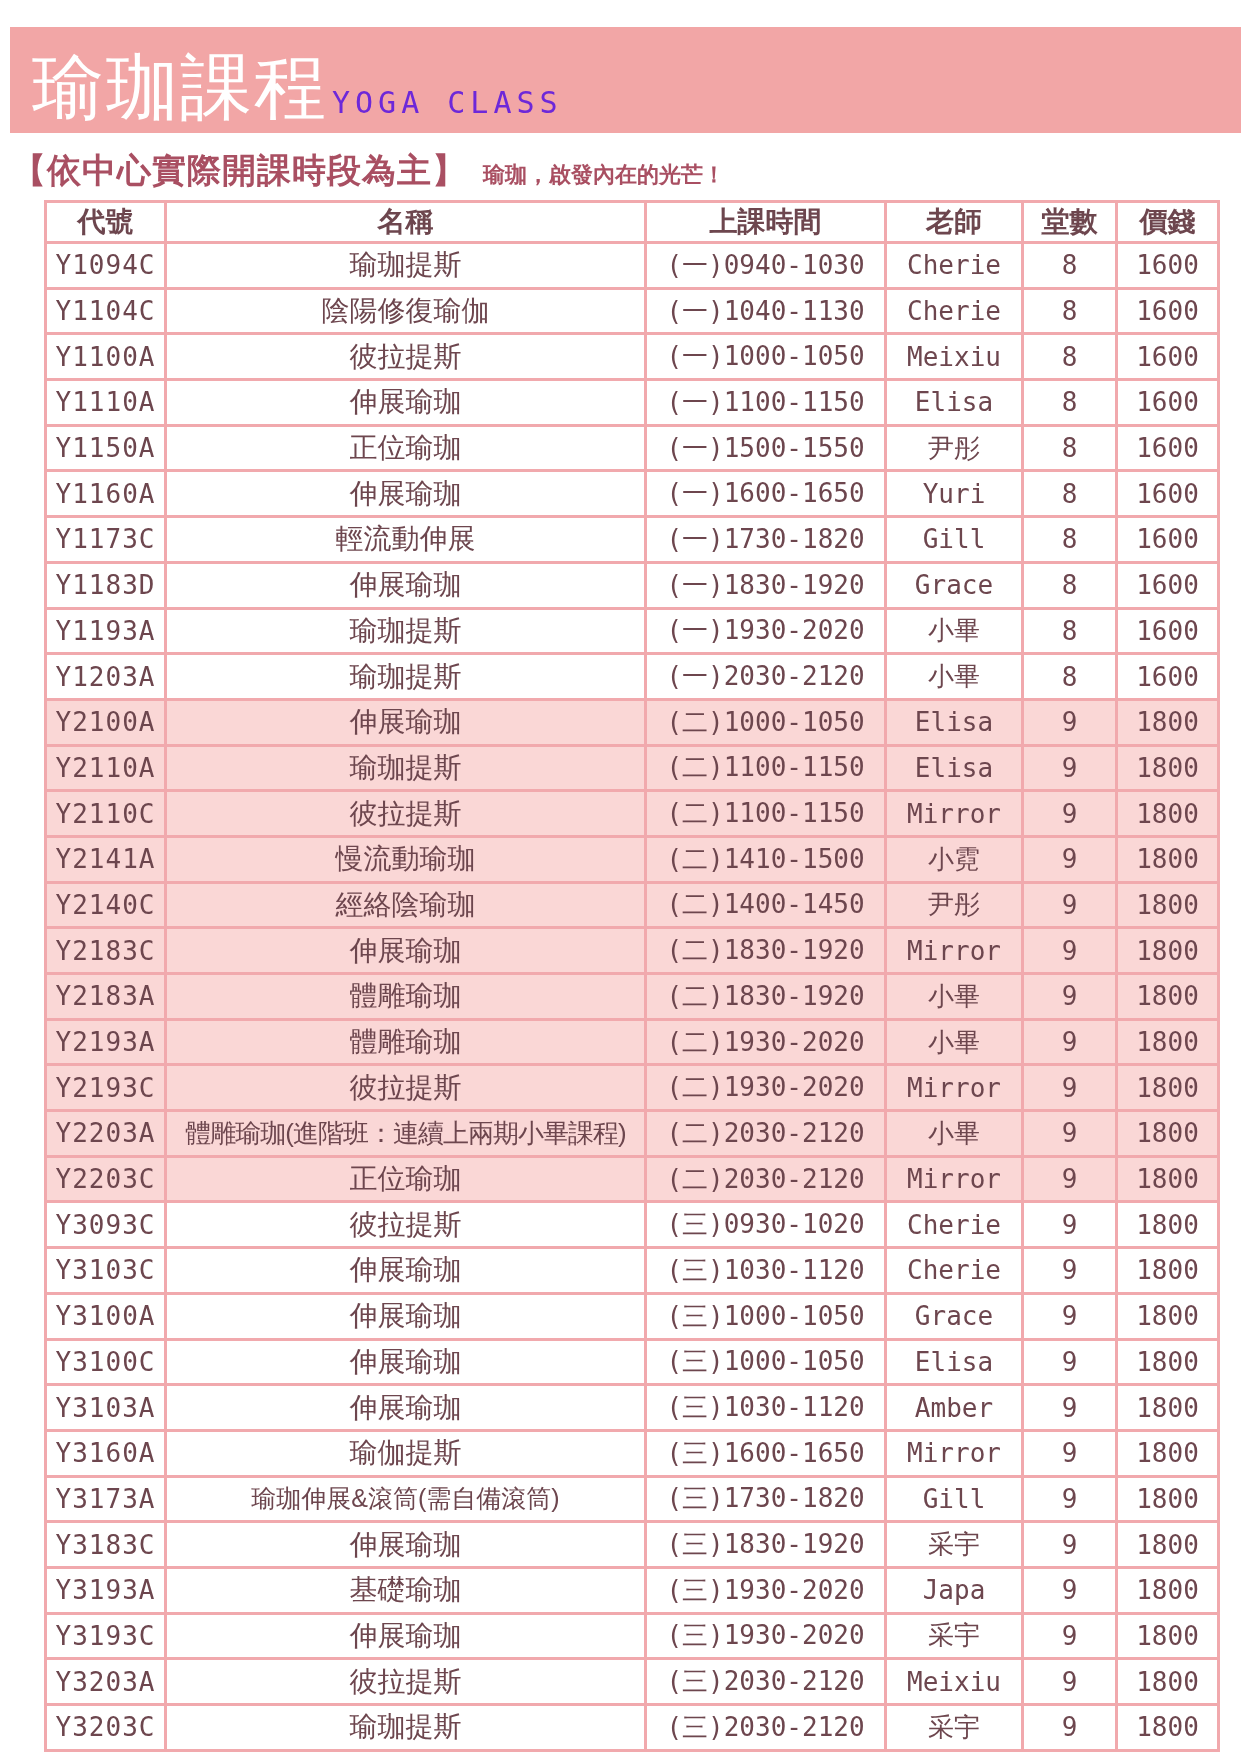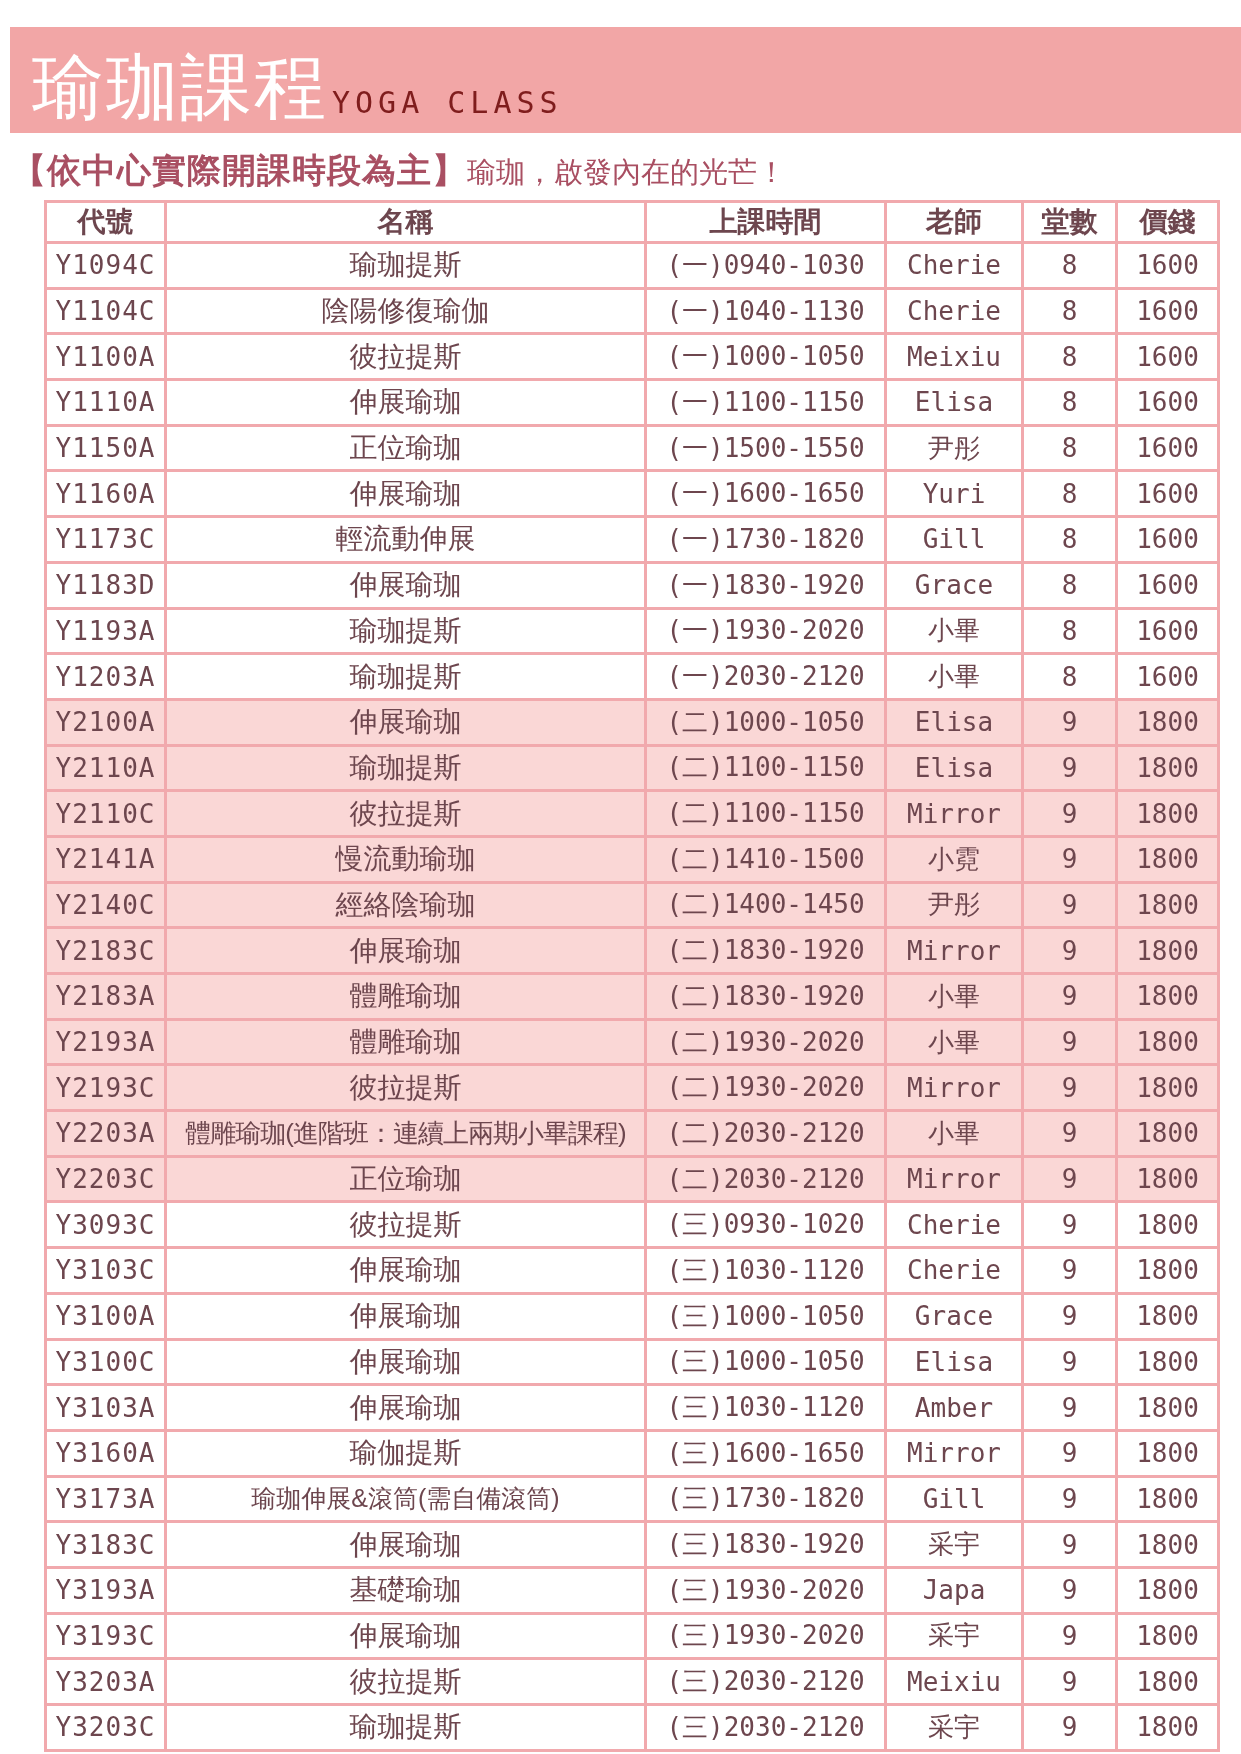--- a/index.html
+++ b/index.html
@@ -21,34 +21,34 @@
   }
   .banner .title {
     position: absolute; left: 22px; bottom: 10px;
     font-size: 72px; line-height: 1;
     color: #ffffff; letter-spacing: 2px;
     font-weight: 500;
   }
   .banner .subtitle {
     position: absolute; left: 322px; bottom: 15px;
     font-size: 30px; line-height: 1;
-    color: #7f1d1d; letter-spacing: 5px;
+    color: #6d28d9; letter-spacing: 5px;
     font-family: "DejaVu Sans Mono", monospace;
   }
 
   
   .notice {
     position: absolute;
     left: 12px; right: 14px; top: 148px; height: 48px;
     display: flex; justify-content: space-between; align-items: baseline;
     color: #A94F62;
     white-space: nowrap;
   }
   .notice .big { font-size: 34px; font-weight: bold; letter-spacing: 1px; }
-  .notice .small-txt { font-size: 29px; font-weight: normal; margin-left: 0; }
+  .notice .small-txt { font-size: 22px; font-weight: bold; margin-left: 16px; }
   .notice .right-note {
     font-size: 32px; font-weight: bold; letter-spacing: 2px;
     border-bottom: 4px solid #F1A9AD; padding-bottom: 3px;
   }
 
   
   table.schedule {
     position: absolute;
     left: 44px; top: 200px;
     width: 1173px;

